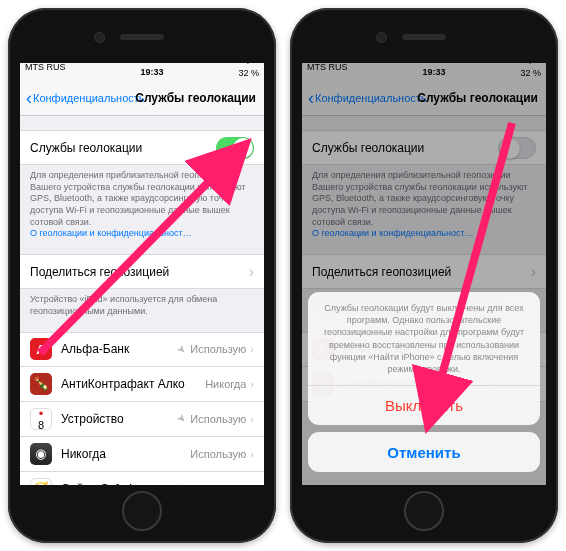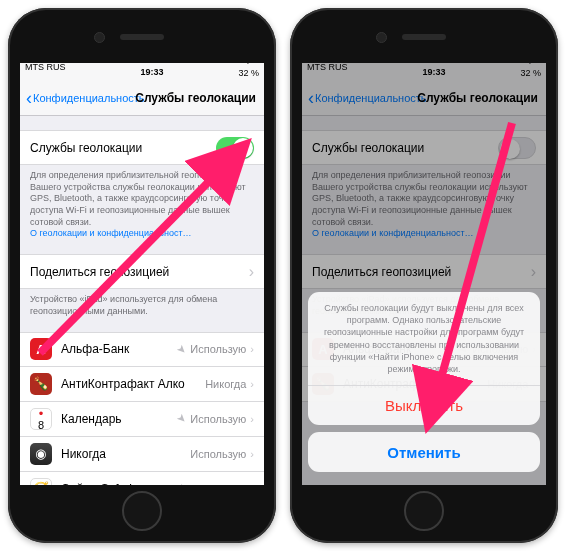--- a/index.html
+++ b/index.html
@@ -184,21 +184,21 @@
         <span class="detail">
             <span>Никогда</span> 
             <span style="color:#c7c7cc">›</span>
           </span>
       </div>
       <div class="row">
         <div class="icon ic-cal">
             <span>•</span>
             <span class="d">8</span>
           </div>
-        <span>Календарь</span>
+        <span>Устройство</span>
         <span class="detail">
             <span class="loc-arrow">➤</span>
             <span>Использую</span> 
             <span style="color:#c7c7cc">›</span>
           </span>
       </div>
       <div class="row">
         <div class="icon ic-cam">◉</div>
         <span>Никогда</span>
         <span class="detail">

